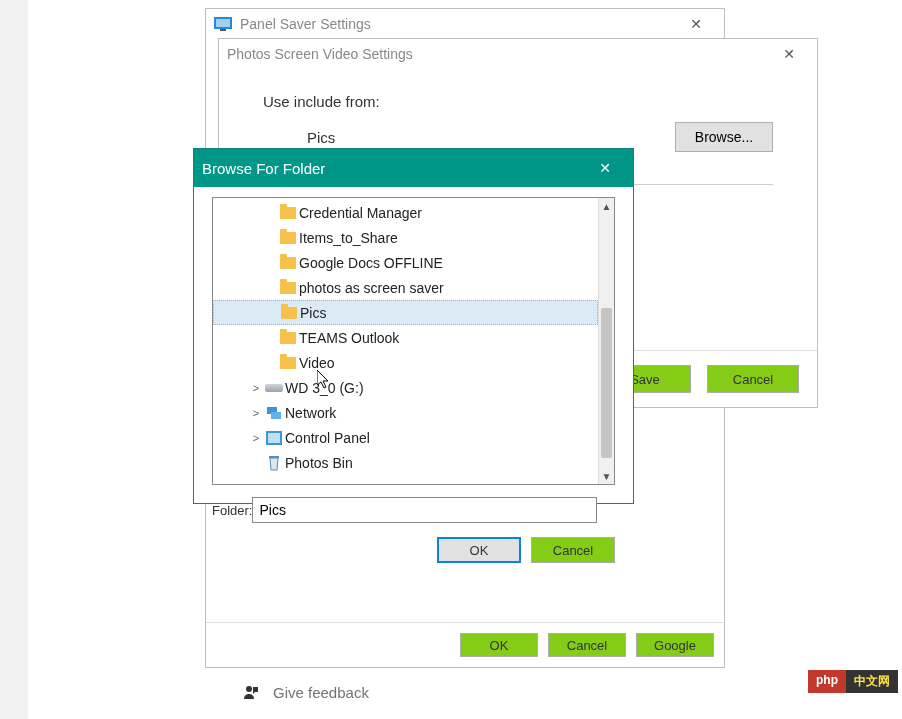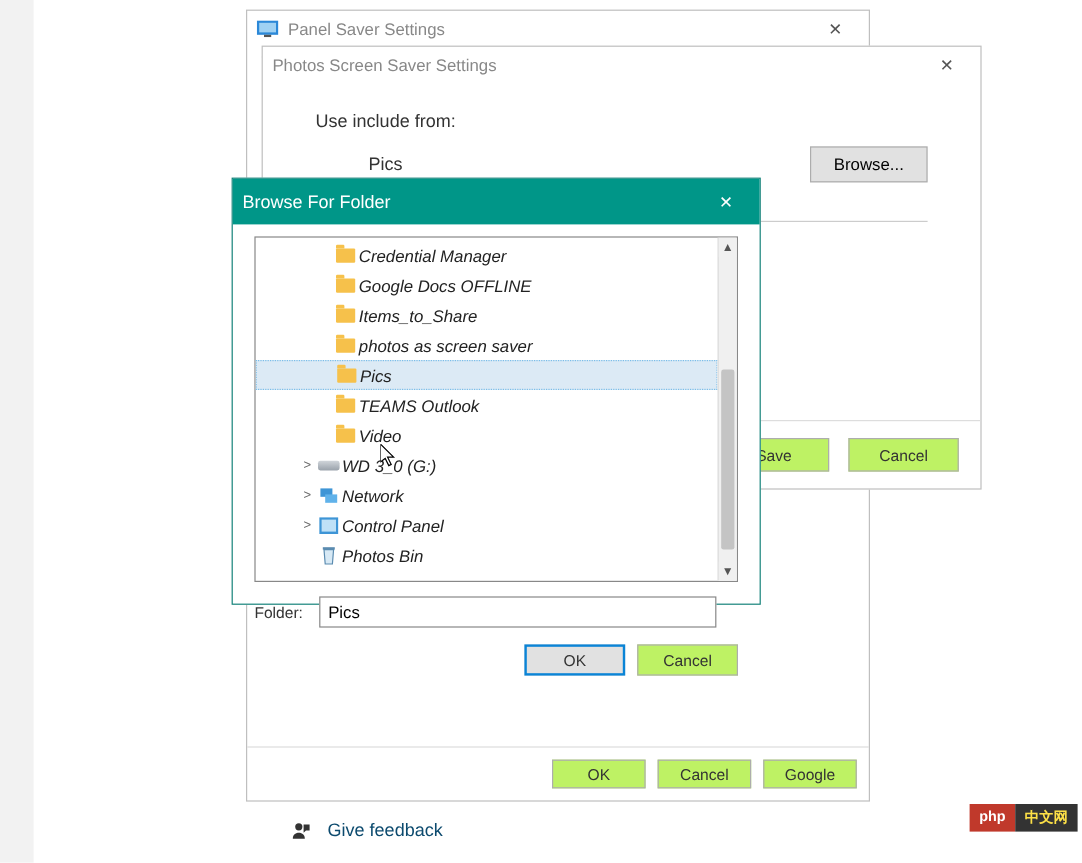--- a/index.html
+++ b/index.html
@@ -52,21 +52,21 @@
   .ss-buttons {
     display: flex;
     justify-content: flex-end;
     gap: 10px;
     padding: 10px;
   }
   .btn {
     min-width: 78px;
     height: 24px;
     border: 1px solid #adadad;
-    background: #bef264;
+    background: #84cc16;
     font-size: 13px;
     color: #333;
     cursor: default;
     padding: 0 10px;
   }
 
   
   .win-photos {
     left: 218px; top: 38px;
     width: 600px; height: 370px;
@@ -131,21 +131,20 @@
     overflow: hidden;
     padding: 2px 0;
   }
   .tree-item {
     display: flex;
     align-items: center;
     height: 25px;
     padding-left: 18px;
     font-size: 14px;
     color: #222;
-    font-style: italic;
   }
   .tree-item.selected {
     background: #dceaf5;
     border: 1px dotted #7abde8;
   }
   .tree-item .expand {
     width: 14px; color: #666; font-size: 11px;
     text-align: center;
   }
   .tree-item .icon {
@@ -188,21 +187,20 @@
   .tree-scroll .thumb {
     position: absolute;
     left: 2px; right: 2px;
     top: 110px; height: 150px;
     background: #c4c4c4;
     border-radius: 2px;
   }
   .folder-row {
     display: flex; align-items: center;
     margin: 4px 36px 10px 18px;
-    gap: 14px;
   }
   .folder-row label { font-size: 13px; }
   .folder-row input {
     flex: 1;
     height: 26px;
     border: 1px solid #888;
     padding: 0 6px;
     font-size: 14px;
   }
   .browse-footer {
@@ -215,21 +213,21 @@
     border: 2px solid #0a84d6;
     background: #e1e1e1;
   }
 
   
   .feedback {
     position: absolute;
     left: 243px; top: 684px;
     display: flex; align-items: center;
     gap: 14px;
-    color: #0c4a6e;
+    color: #737373;
     font-size: 15px;
   }
 
   
   .watermark {
     position: absolute;
     right: 4px; bottom: 26px;
     display: flex;
     font-size: 12px;
     font-weight: bold;
@@ -272,21 +270,21 @@
   </div>
   <div class="ss-buttons" style="position:absolute; bottom:0; right:0; left:0; border-top:1px solid #ddd;">
     <button class="btn">OK</button>
     <button class="btn">Cancel</button>
     <button class="btn">Google</button>
   </div>
 </div>
 
 <div class="win win-photos">
   <div class="titlebar">
-    <span>Photos Screen Saver Settings</span>
+    <span>Photos Screen Video Settings</span>
     <div class="spacer"></div>
     <div class="close-x">✕</div>
   </div>
   <div class="photos-body">
     <div class="photos-label">Use include from:</div>
     <div class="photos-row">
       <span class="photos-selected">Pics</span>
       <button class="browse-btn">Browse...</button>
     </div>
     <hr class="photos-sep">
@@ -311,28 +309,28 @@
           <span class="icon">
             <div class="folder-icn"></div>
           </span>
           <span>Credential Manager</span>
         </div>
         <div class="tree-item indent-2">
           <span class="expand"></span>
           <span class="icon">
             <div class="folder-icn"></div>
           </span>
+          <span>Items_to_Share</span>
+        </div>
+        <div class="tree-item indent-2">
+          <span class="expand"></span>
+          <span class="icon">
+            <div class="folder-icn"></div>
+          </span>
           <span>Google Docs OFFLINE</span>
-        </div>
-        <div class="tree-item indent-2">
-          <span class="expand"></span>
-          <span class="icon">
-            <div class="folder-icn"></div>
-          </span>
-          <span>Items_to_Share</span>
         </div>
         <div class="tree-item indent-2">
           <span class="expand"></span>
           <span class="icon">
             <div class="folder-icn"></div>
           </span>
           <span>photos as screen saver</span>
         </div>
         <div class="tree-item indent-2 selected">
           <span class="expand"></span>

